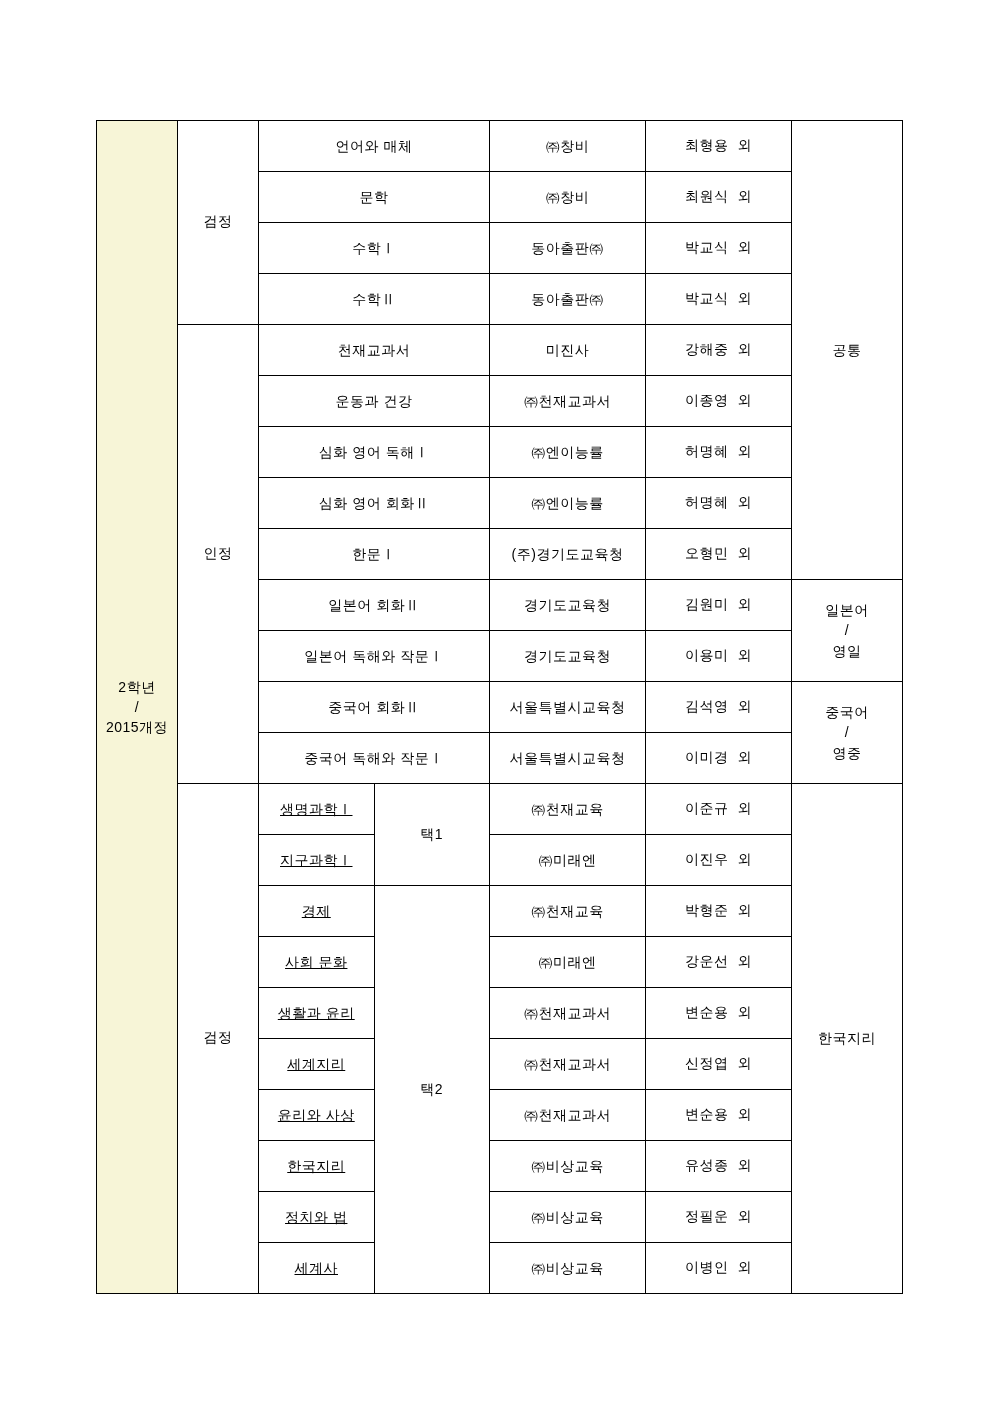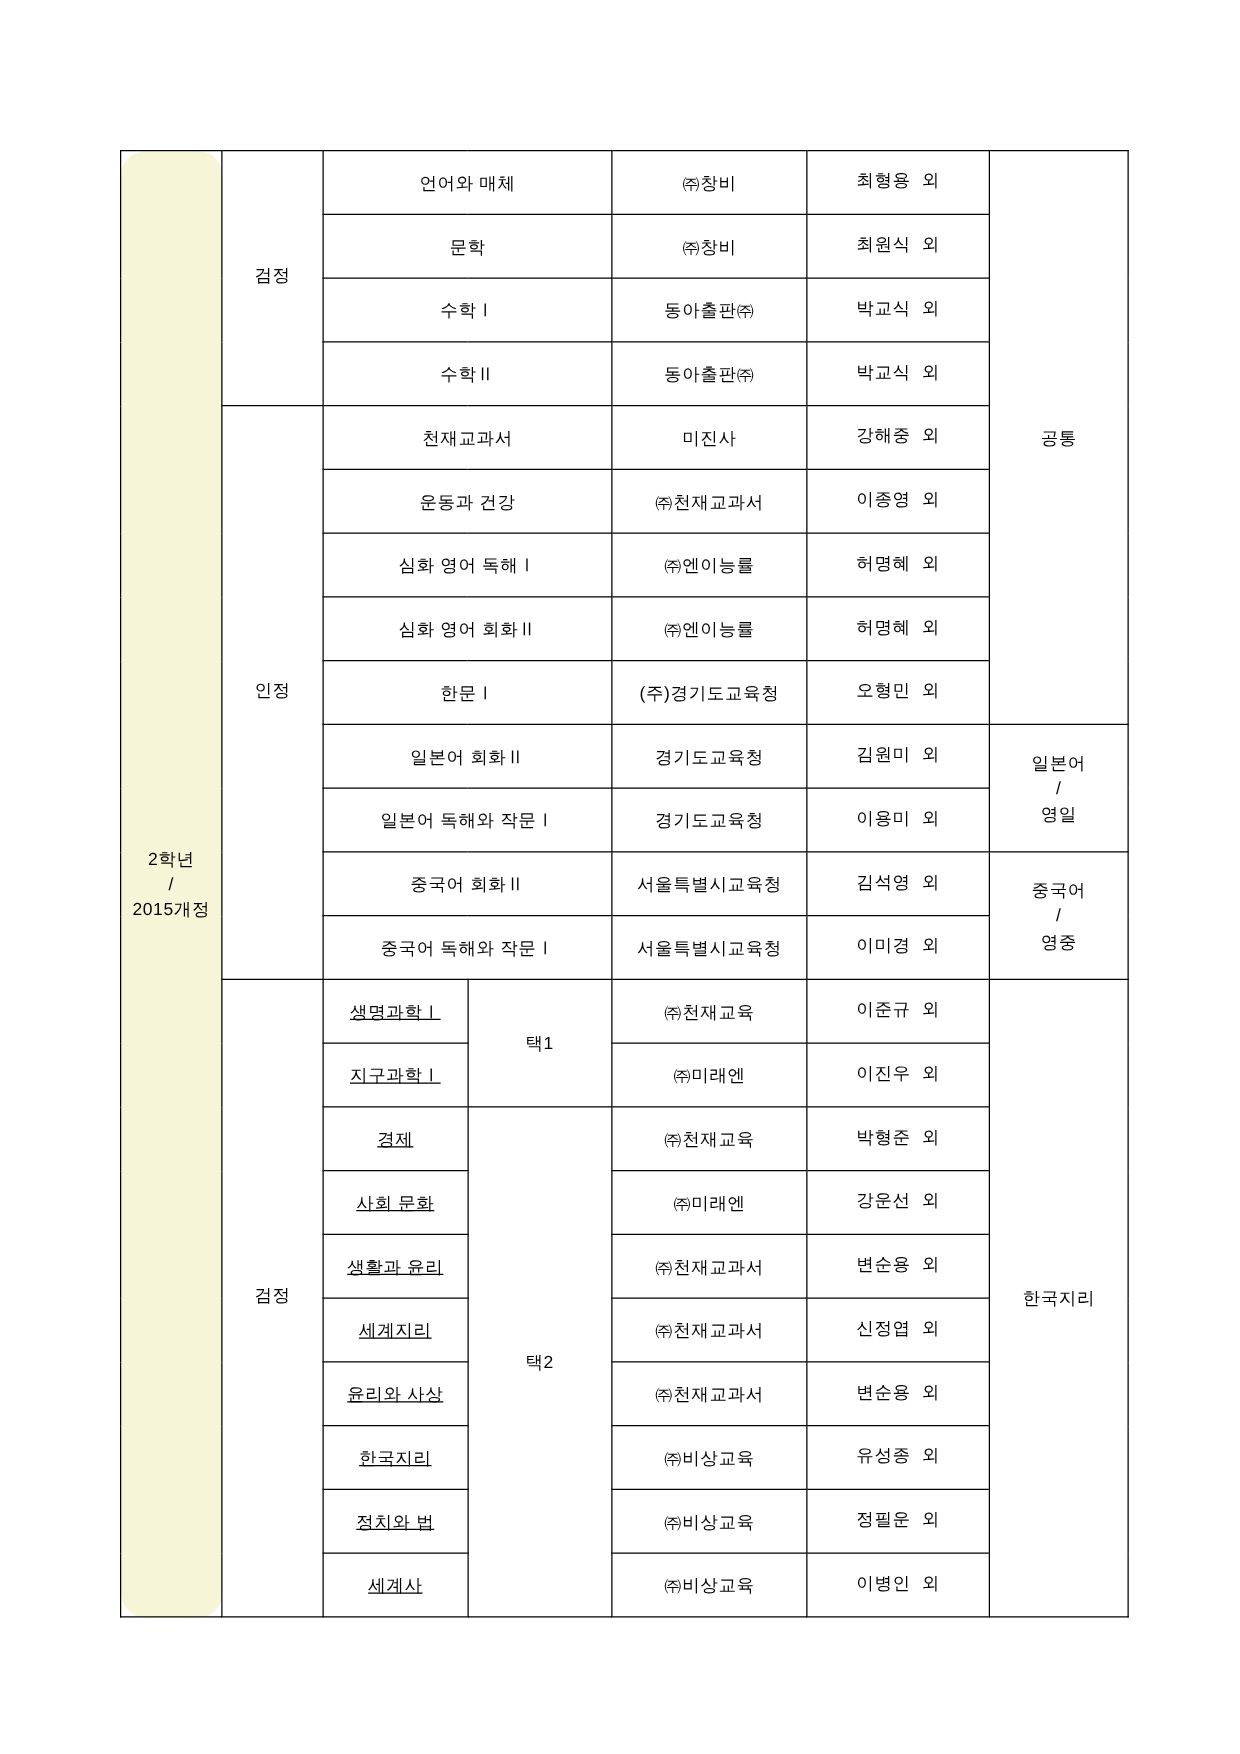--- a/index.html
+++ b/index.html
@@ -33,21 +33,20 @@
     line-height: 1.45;
     padding: 0;
     height: 50px;
     letter-spacing: 0.5px;
   }
   td.grade-cell {
     width: 80px;
     background: #f7f5d7;
     font-size: 13.5px;
     letter-spacing: 0;
-    border-radius: 19px;
   }
   td.type-cell {
     width: 80px;
     font-family: Liberation Serif, serif;
   }
   td.subject-cell {
     width: 230px;
   }
   td.subject-narrow {
     width: 142px;

